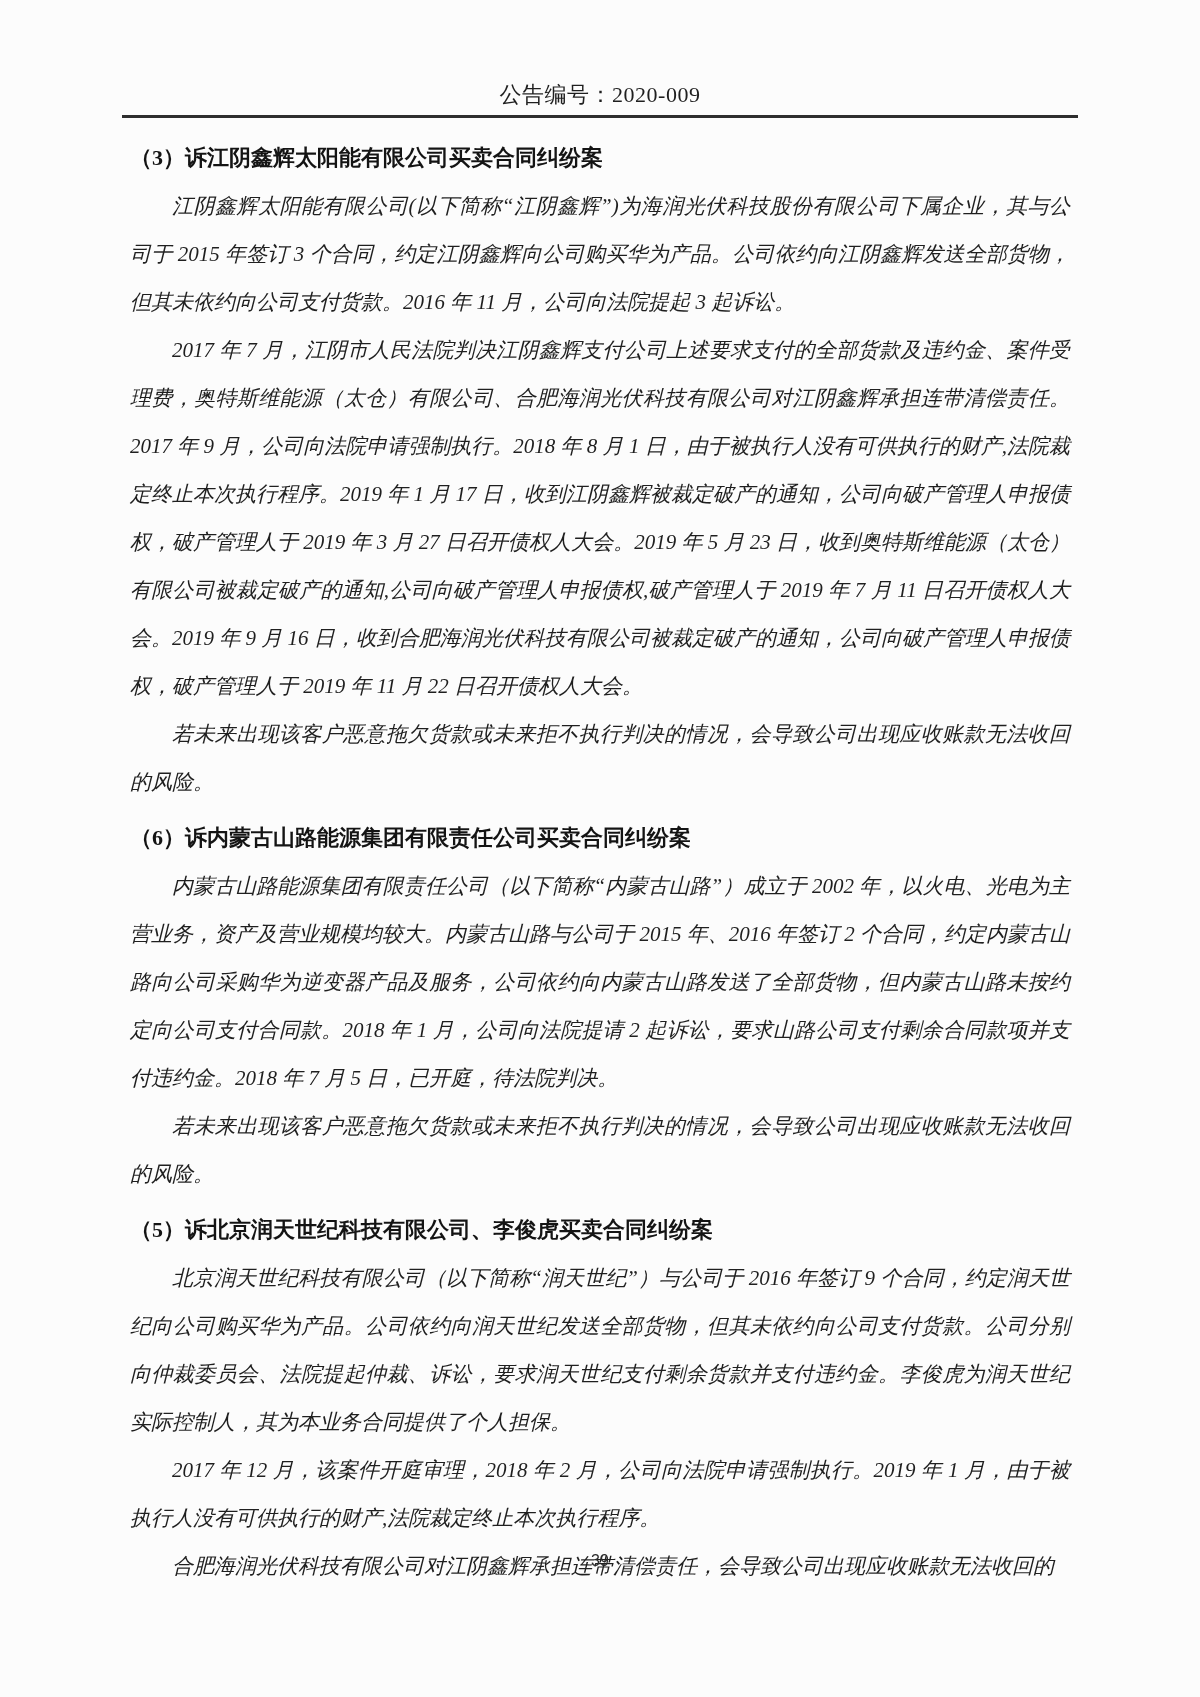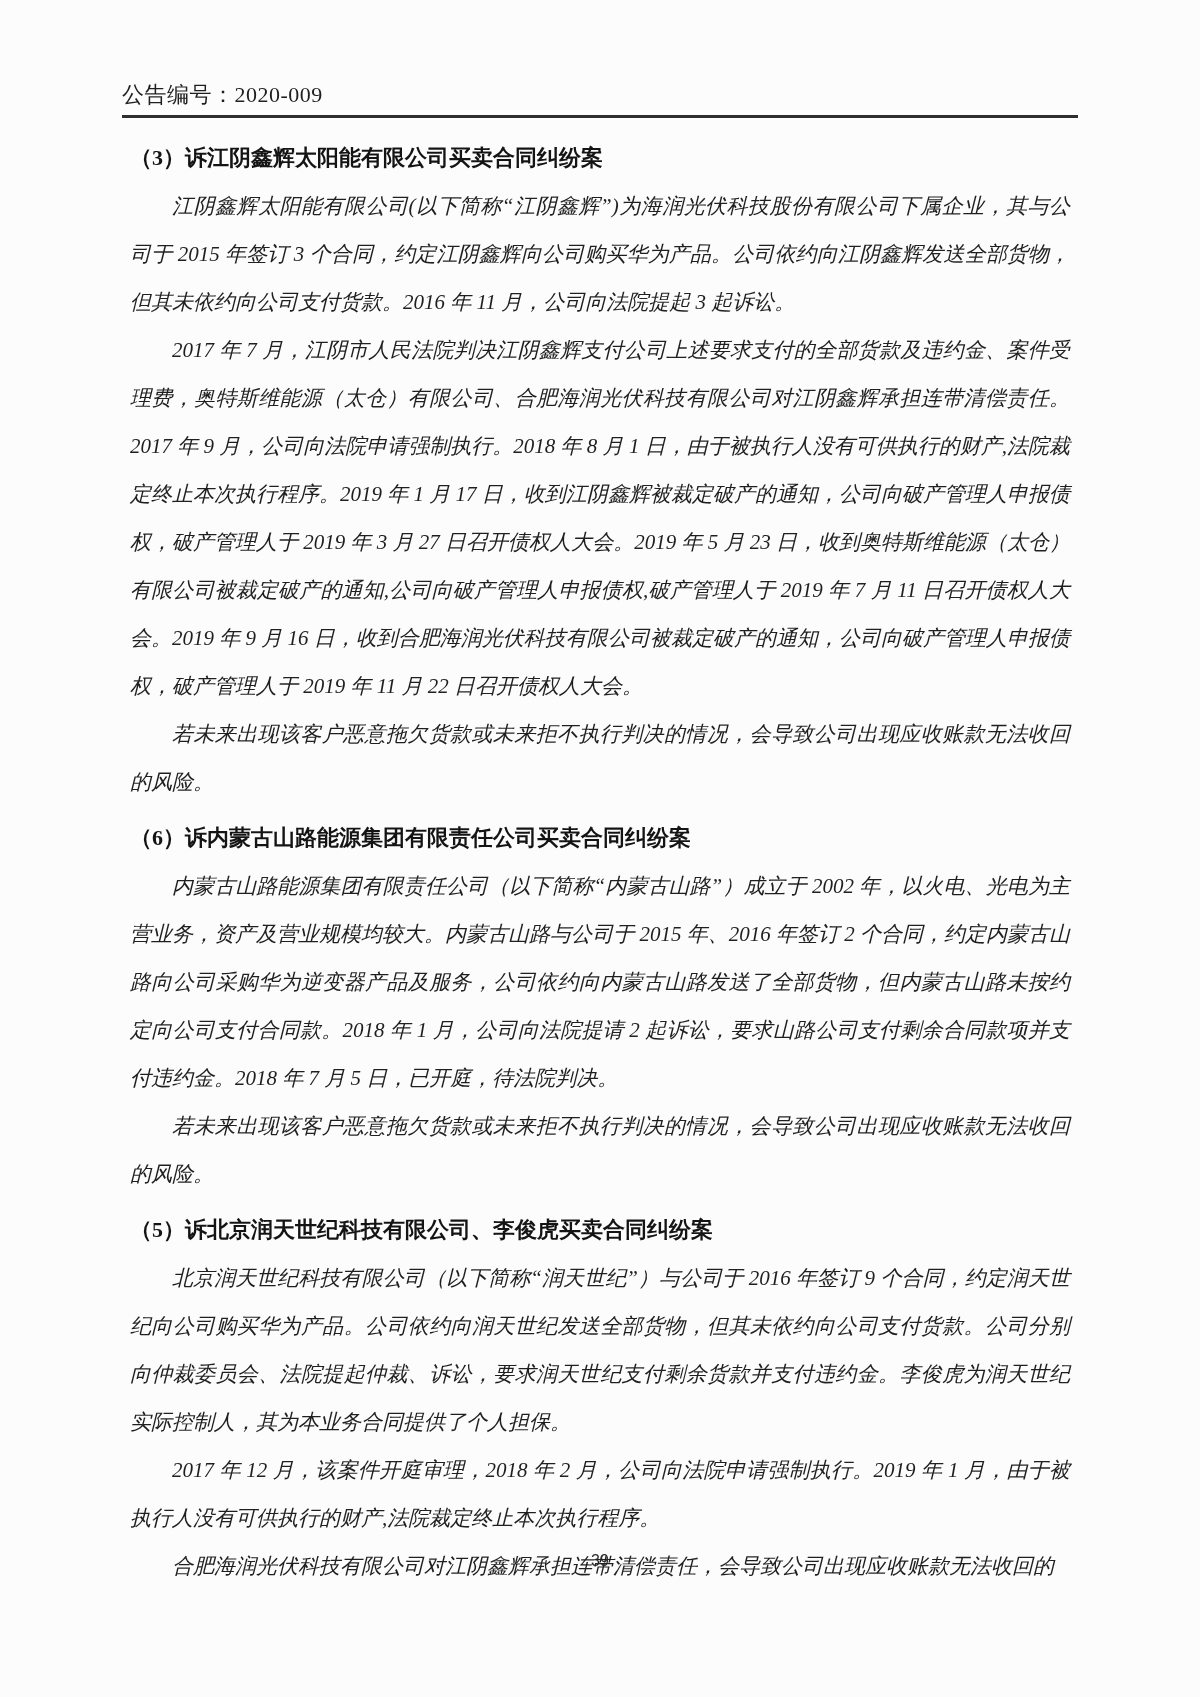--- a/index.html
+++ b/index.html
@@ -13,21 +13,21 @@
     height: 1697px;
     background: #fcfcfc;
     overflow: hidden;
     font-family: "Liberation Serif", "DejaVu Serif", serif;
     color: #222222;
   }
   .doc-header {
     padding: 82px 122px 0 122px;
   }
   .doc-number {
-    text-align: left;
+    text-align: center;
     font-size: 22px;
     line-height: 26px;
     color: #1f1f1f;
     letter-spacing: 0.5px;
   }
   .header-rule {
     margin: 7px 122px 0 122px;
     height: 0;
     border-top: 3px solid #2e2e2e;
   }

